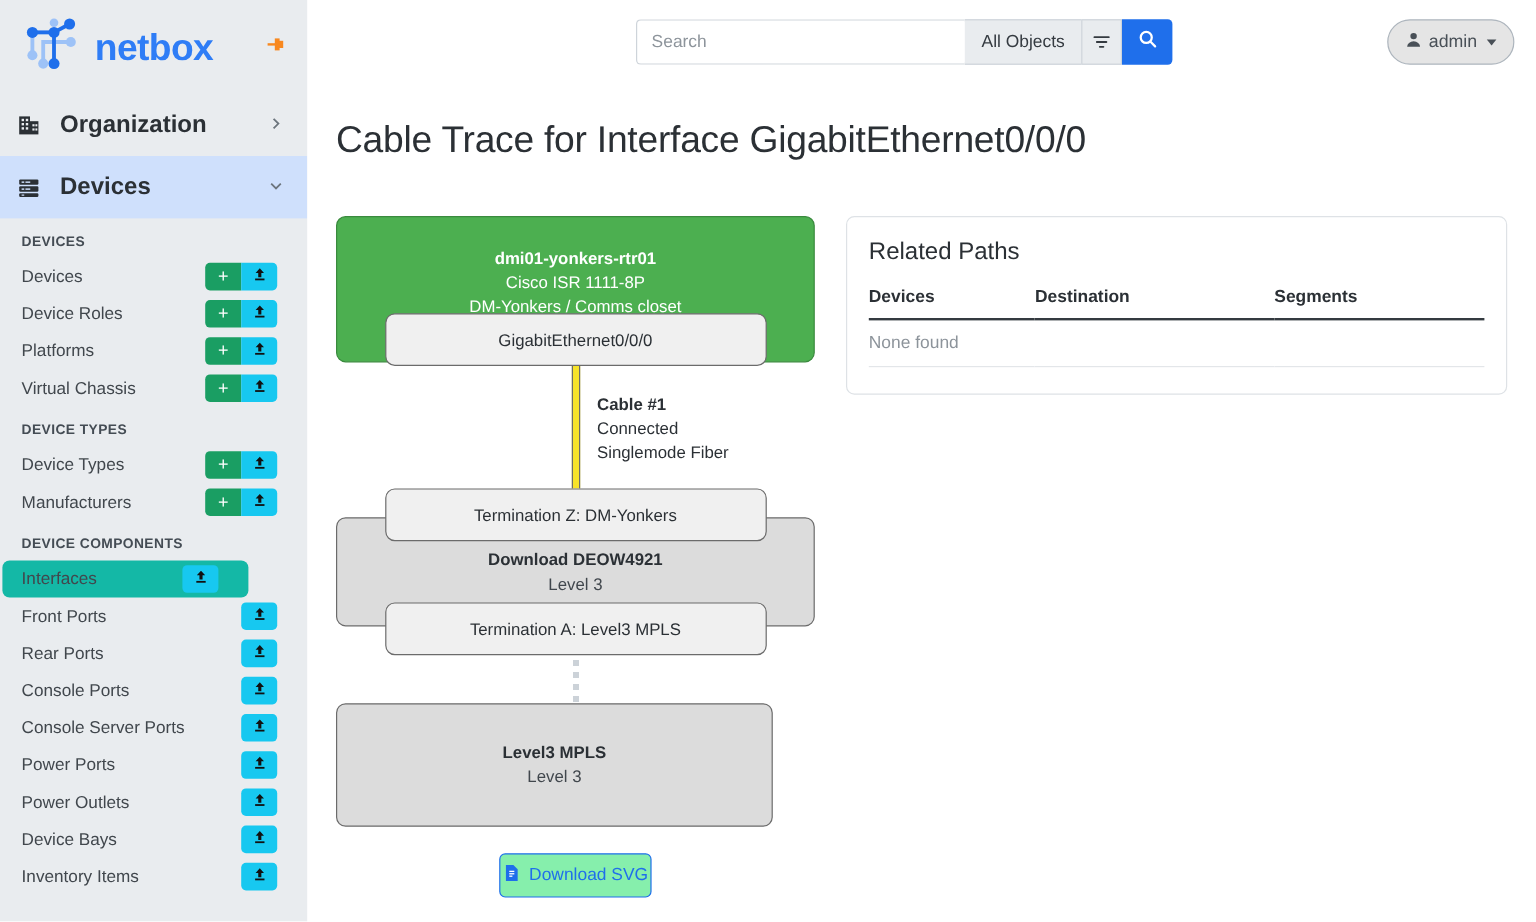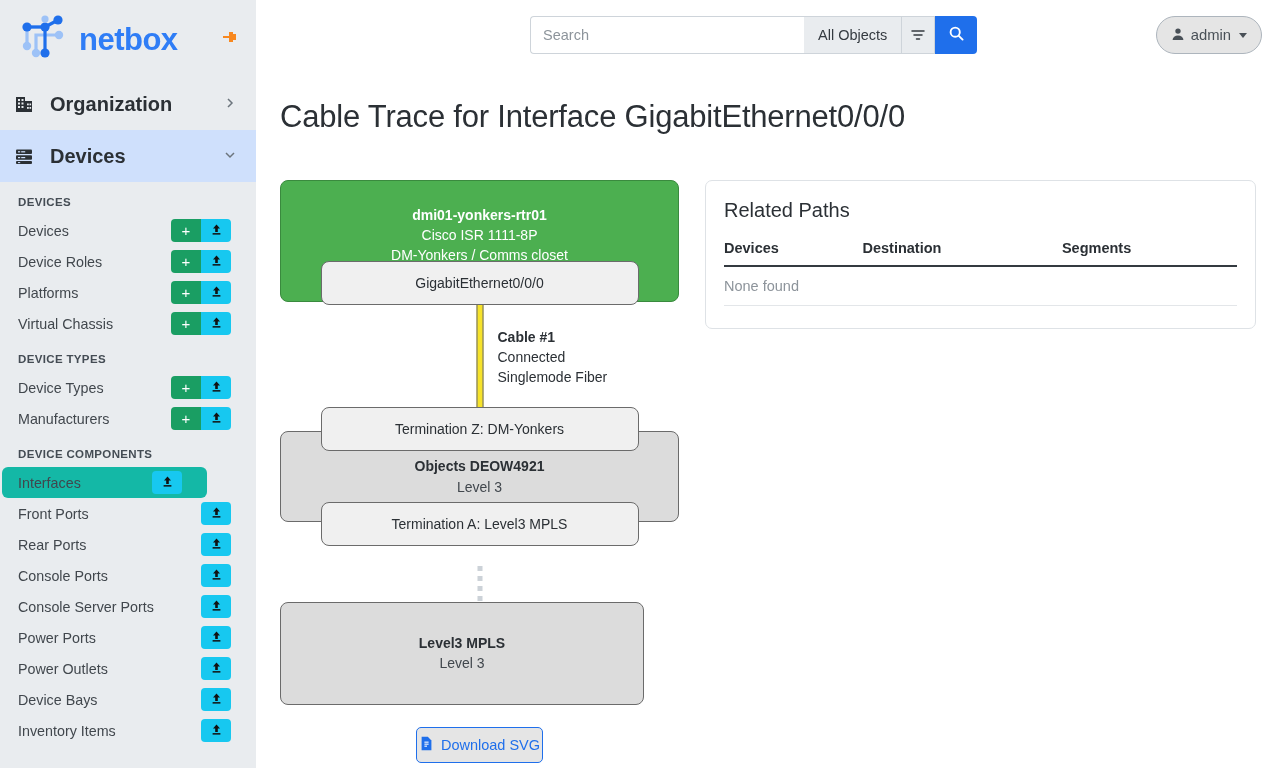--- a/index.html
+++ b/index.html
@@ -161,40 +161,40 @@
 
   .circuit-stack { position: relative; }
   .circuit-box {
     width: 399px; background: #dcdcdc; border: 1px solid #6b6b6b; border-radius: 8px;
     text-align: center; padding: 24px 10px 24px 10px;
     position: relative; z-index: 1;
   }
   .circuit-box .cb-title { font-size: 14px; font-weight: 700; color: #2b3035; line-height: 1.45; }
   .circuit-box .cb-sub { font-size: 14px; color: #41474d; line-height: 1.45; }
   .term-over-top { margin: 0 auto -20px auto; position: relative; z-index: 3; }
-  .term-over-bot { margin: -20px auto 16px auto; position: relative; z-index: 3; }
+  .term-over-bot { margin: -20px auto 0 auto; position: relative; z-index: 3; }
 
   .dotted-seg { height: 40px; position: relative; }
   .dotted-seg i {
     position: absolute; left: 50%; transform: translateX(-50%);
     width: 5px; height: 5px; background: #ccd2d8; display: block;
   }
 
   .node-provider {
     width: 364px; background: #dcdcdc; border: 1px solid #6b6b6b; border-radius: 8px;
     text-align: center; padding: 30px 10px;
   }
   .node-provider .pn-title { font-size: 14px; font-weight: 700; color: #2b3035; line-height: 1.45; }
   .node-provider .pn-sub { font-size: 14px; color: #41474d; line-height: 1.45; }
 
   .dl-row { display: flex; justify-content: center; margin-top: 22px; }
   .dl-btn {
     display: inline-flex; align-items: center; gap: 7px;
     border: 1px solid #1f6feb; border-radius: 5px;
-    color: #1f6feb; background: #e5e5e5; font-size: 14.5px;
+    color: #1f6feb; background: #86efac; font-size: 14.5px;
     padding: 8px 2px; cursor: pointer;
   }
 
   
   .card {
     background: #fff; border: 1px solid #dee2e6; border-radius: 7px;
     padding: 18px 18px 22px 18px;
   }
   .card-title { font-size: 20px; color: #2b3035; font-weight: 400; margin-bottom: 18px; }
   table.paths { width: 100%; border-collapse: collapse; }
@@ -526,21 +526,21 @@
             <div class="cable-label">
               <div class="cl-title">Cable #1</div>
               <div>Connected</div>
               <div>Singlemode Fiber</div>
             </div>
           </div>
 
           <div class="circuit-stack">
             <div class="term-box term-over-top">Termination Z: DM-Yonkers</div>
             <div class="circuit-box">
-              <div class="cb-title">Objects DEOW4921</div>
+              <div class="cb-title">Download DEOW4921</div>
               <div class="cb-sub">Level 3</div>
             </div>
             <div class="term-box term-over-bot">Termination A: Level3 MPLS</div>
           </div>
 
           <div class="dotted-seg">
             <i style="top:4px"></i>
               <i style="top:14px"></i>
               <i style="top:24px"></i>
               <i style="top:34px"></i>

